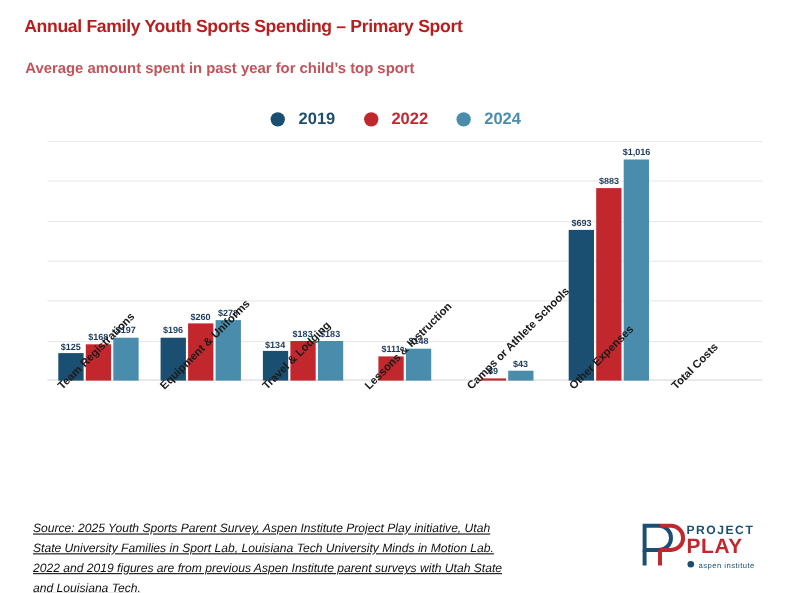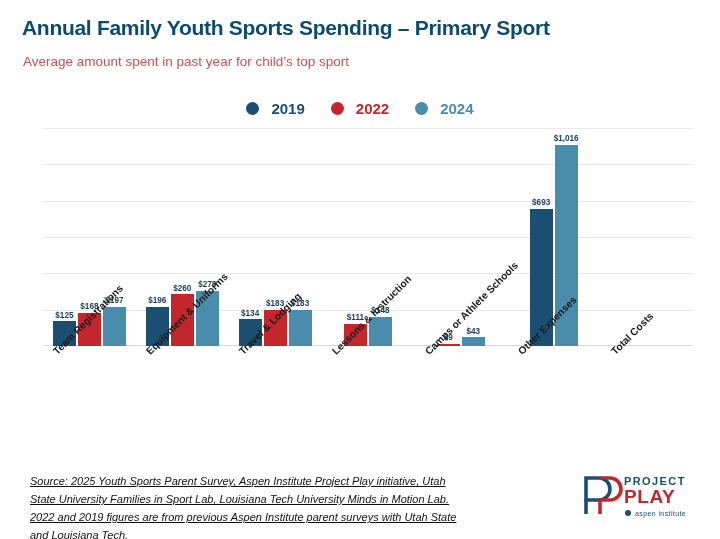--- a/index.html
+++ b/index.html
@@ -7,27 +7,27 @@
     width: 720px; height: 539px;
     background: #ffffff;
     font-family: "Liberation Sans", sans-serif;
     overflow: hidden;
   }
   .page { position: relative; width: 720px; height: 539px; background: #fff; }
 
   
   .title {
     position: absolute; left: 22px; top: 16px;
-    font-size: 21px; font-weight: bold;
-    color: #0c4a6e; letter-spacing: -0.3px;
+    font-size: 16px; font-weight: bold;
+    color: #b91c1c; letter-spacing: -0.3px;
     white-space: nowrap;
   }
   .subtitle {
     position: absolute; left: 23px; top: 54px;
-    font-size: 13.5px; font-weight: normal;
+    font-size: 13.5px; font-weight: bold;
     color: #c2535a; white-space: nowrap;
   }
 
   
   .legend {
     position: absolute; left: 0; right: 0; top: 100px;
     display: flex; justify-content: center; align-items: center; gap: 26px;
   }
   .legend-item { display: flex; align-items: center; gap: 12px; text-align: center; }
   .legend-dot { width: 13px; height: 13px; border-radius: 50%; display: block; }
@@ -181,20 +181,24 @@
           </div>
           <div class="bar-wrap">
             <div class="bar-label">$43</div>
             <div class="bar" style="background: rgb(74, 140, 171); height: 8.52182px;"></div>
           </div>
         </div>
         <div class="group" style="width: 92.8571px;">
           <div class="bar-wrap">
             <div class="bar-label">$693</div>
             <div class="bar" style="background: rgb(27, 79, 114); height: 137.34px;"></div>
+          </div>
+          <div class="bar-wrap">
+            <div class="bar-label">$883</div>
+            <div class="bar" style="background: rgb(193, 39, 45); height: 174.995px;"></div>
           </div>
           <div class="bar-wrap">
             <div class="bar-label">$1,016</div>
             <div class="bar" style="background: rgb(74, 140, 171); height: 201.353px;"></div>
           </div>
         </div>
       </div>
   </div>
 
   <div class="cats" id="cats">

